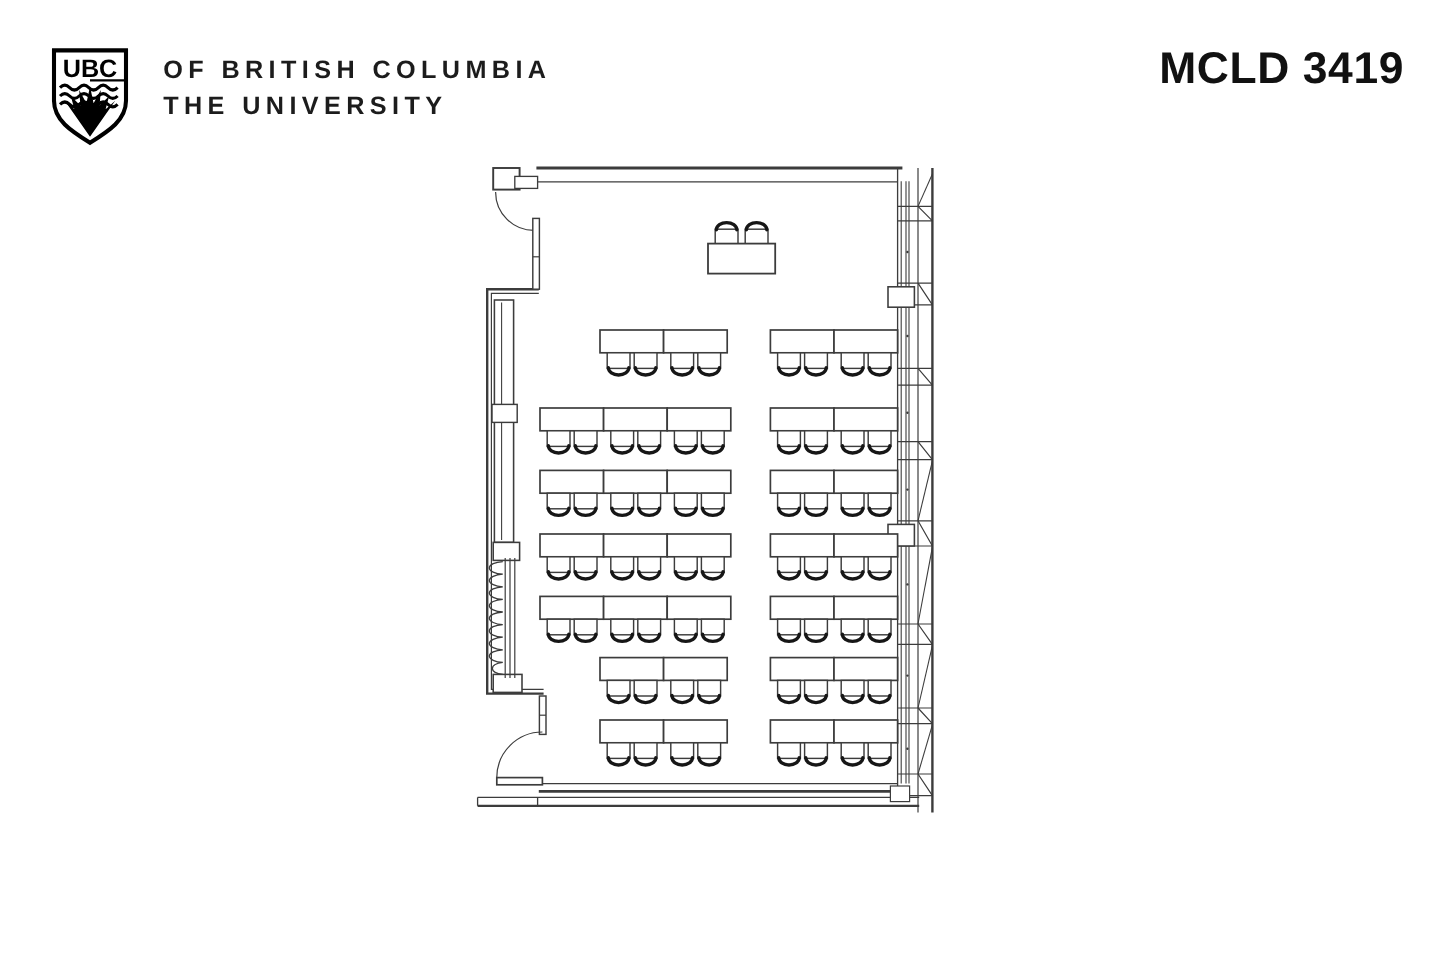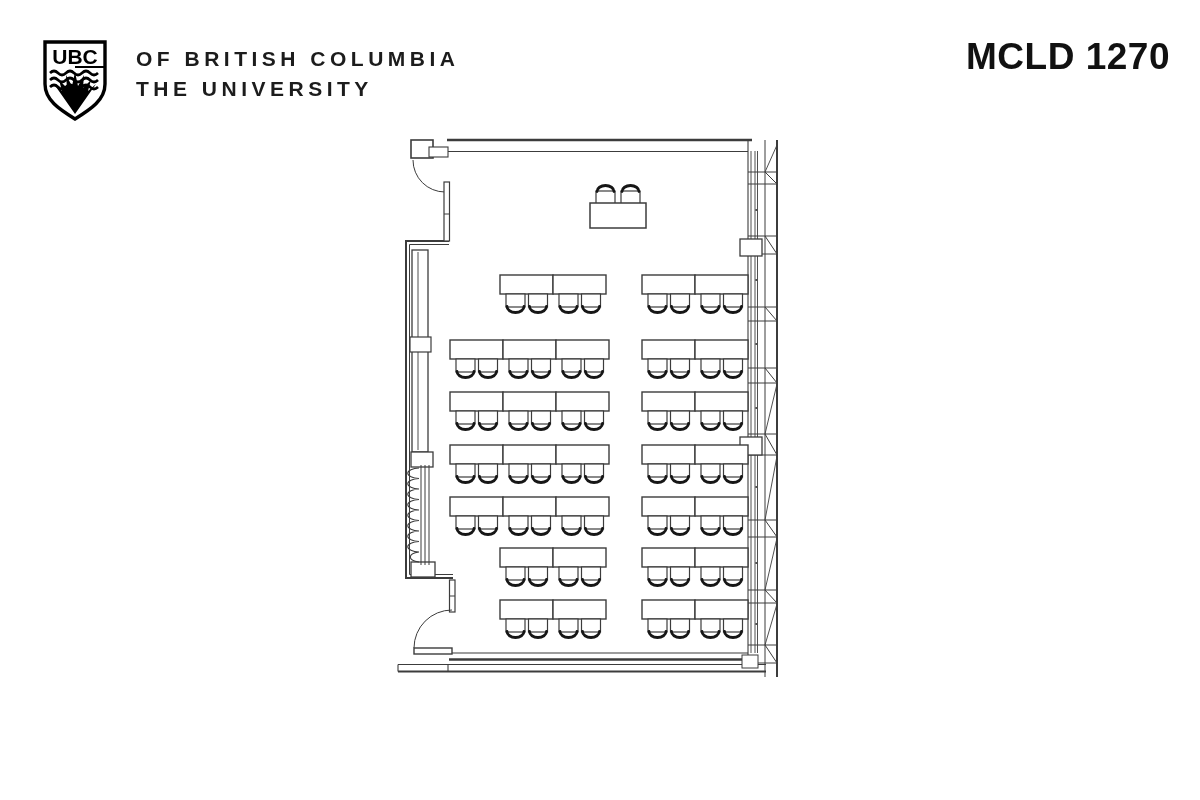--- a/index.html
+++ b/index.html
@@ -36,21 +36,21 @@
       <path d="M8,47 q4,-4 8,0 t8,0 t8,0 t8,0 t8,0 t8,0"></path>
     </g>
     <path d="M33,74 L12,44 L20,51 L17,40 L25,48 L24,35 L30,46 L33,32 L36,46 L42,35 L41,48 L49,40 L46,51 L54,44 Z" fill="#000"></path>
   </svg>
 
   <div class="institution">
     <div>OF BRITISH COLUMBIA</div>
     <div>THE UNIVERSITY</div>
   </div>
 
-  <div class="room-number">MCLD 1270</div>
+  <div class="room-number">MCLD 3419</div>
 </div>
 
 <svg class="plan-svg" width="1200" height="800" viewBox="0 0 1200 800">
 
   <g stroke="#3c3c3c" fill="none">
 
     <path d="M447,140 H752" stroke-width="2.4"></path>
     <path d="M447,151.5 H748" stroke-width="1.1"></path>
 
     <path d="M451,653 H748" stroke-width="1.1"></path>

